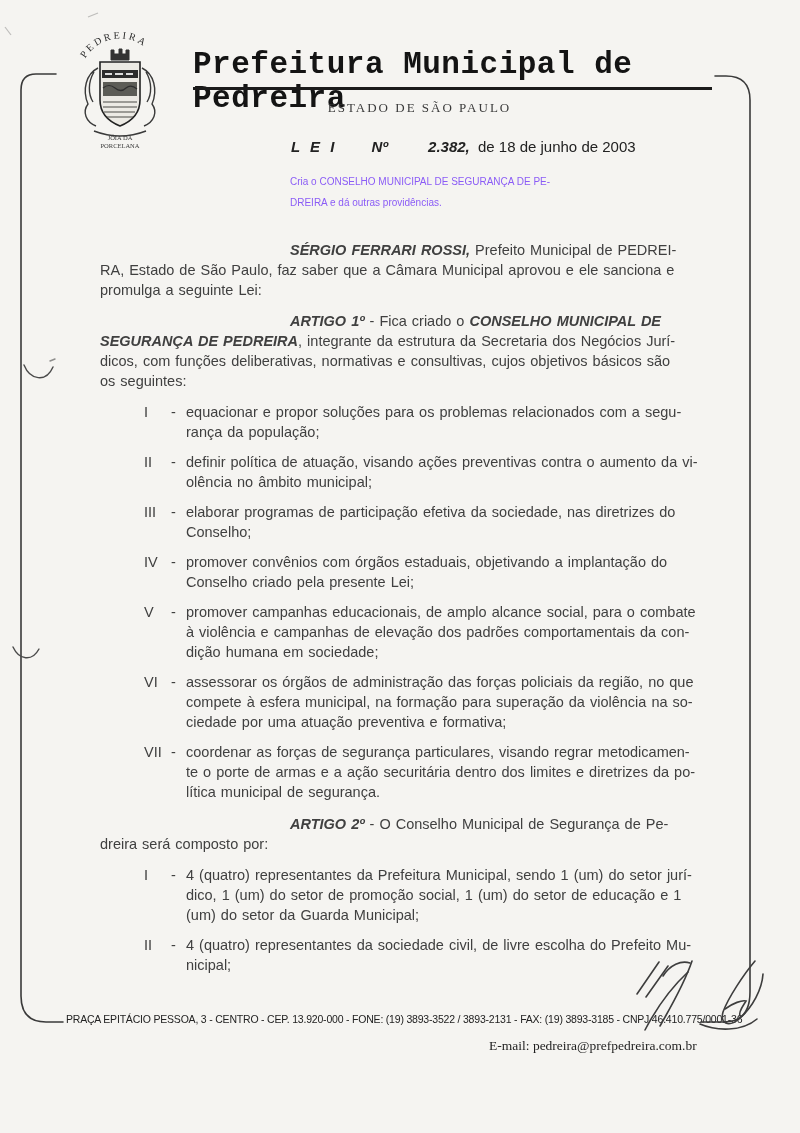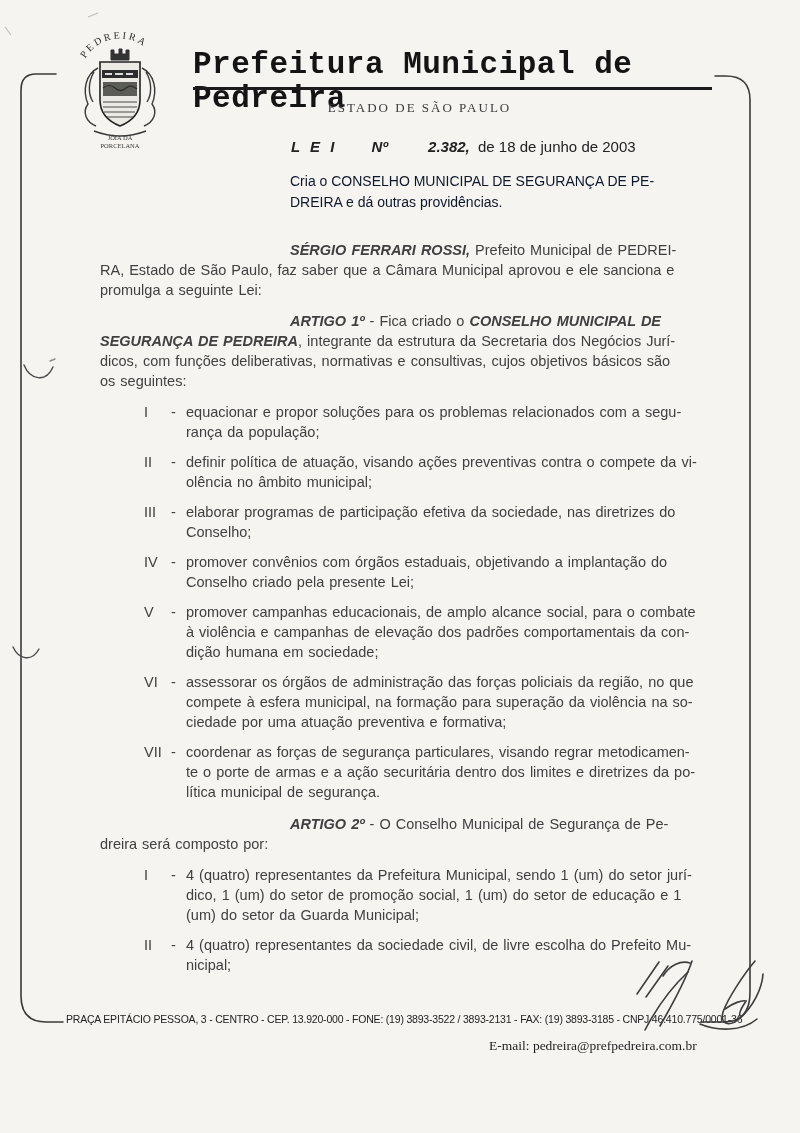--- a/index.html
+++ b/index.html
@@ -14,22 +14,22 @@
   .subtitle{position:absolute;left:160px;top:100px;width:519px;text-align:center;
             font-family:"Liberation Serif",serif;font-size:13px;letter-spacing:2px;color:#3a3a3a;}
   
   .law-line{position:absolute;left:291px;top:138px;font-size:15px;white-space:nowrap;color:#222;text-align:right;}
   .bi{font-weight:bold;font-style:italic;}
   .law-line .lei{letter-spacing:3px;}
   .law-line .num{margin-left:30px;}
   .law-line .code{margin-left:36px;}
   .law-line .date{margin-left:4px;font-weight:normal;font-style:normal;}
   
-  .ementa{position:absolute;left:290px;top:171px;width:432px;font-size:14px;line-height:21px;
-          white-space:pre-line;color:#0f172a;}
+  .ementa{position:absolute;left:290px;top:171px;width:432px;font-size:10px;line-height:21px;
+          white-space:pre-line;color:#8b5cf6;}
   
   .body-flow{position:absolute;left:100px;top:240px;width:624px;font-size:14.5px;line-height:20px;
              word-spacing:1px;color:#404040;}
   .para{margin:0 0 11px 0;white-space:pre-line;}
   .indent{text-indent:190px;}
   .item{display:flex;margin:0 0 10px 44px;}
   .rn{width:27px;flex:none;}
   .dash{width:15px;flex:none;}
   .itxt{width:538px;white-space:pre-line;}
   .items{margin-bottom:12px;}
@@ -103,21 +103,21 @@
     <div class="items">
       <div class="item">
           <span class="rn">I</span>
           <span class="dash">-</span>
           <span class="itxt">equacionar e propor soluções para os problemas relacionados com a segu-
 rança da população;</span>
         </div>
       <div class="item">
           <span class="rn">II</span>
           <span class="dash">-</span>
-          <span class="itxt">definir política de atuação, visando ações preventivas contra o compete da vi-
+          <span class="itxt">definir política de atuação, visando ações preventivas contra o aumento da vi-
 olência no âmbito municipal;</span>
         </div>
       <div class="item">
           <span class="rn">III</span>
           <span class="dash">-</span>
           <span class="itxt">elaborar programas de participação efetiva da sociedade, nas diretrizes do
 Conselho;</span>
         </div>
       <div class="item">
           <span class="rn">IV</span>

